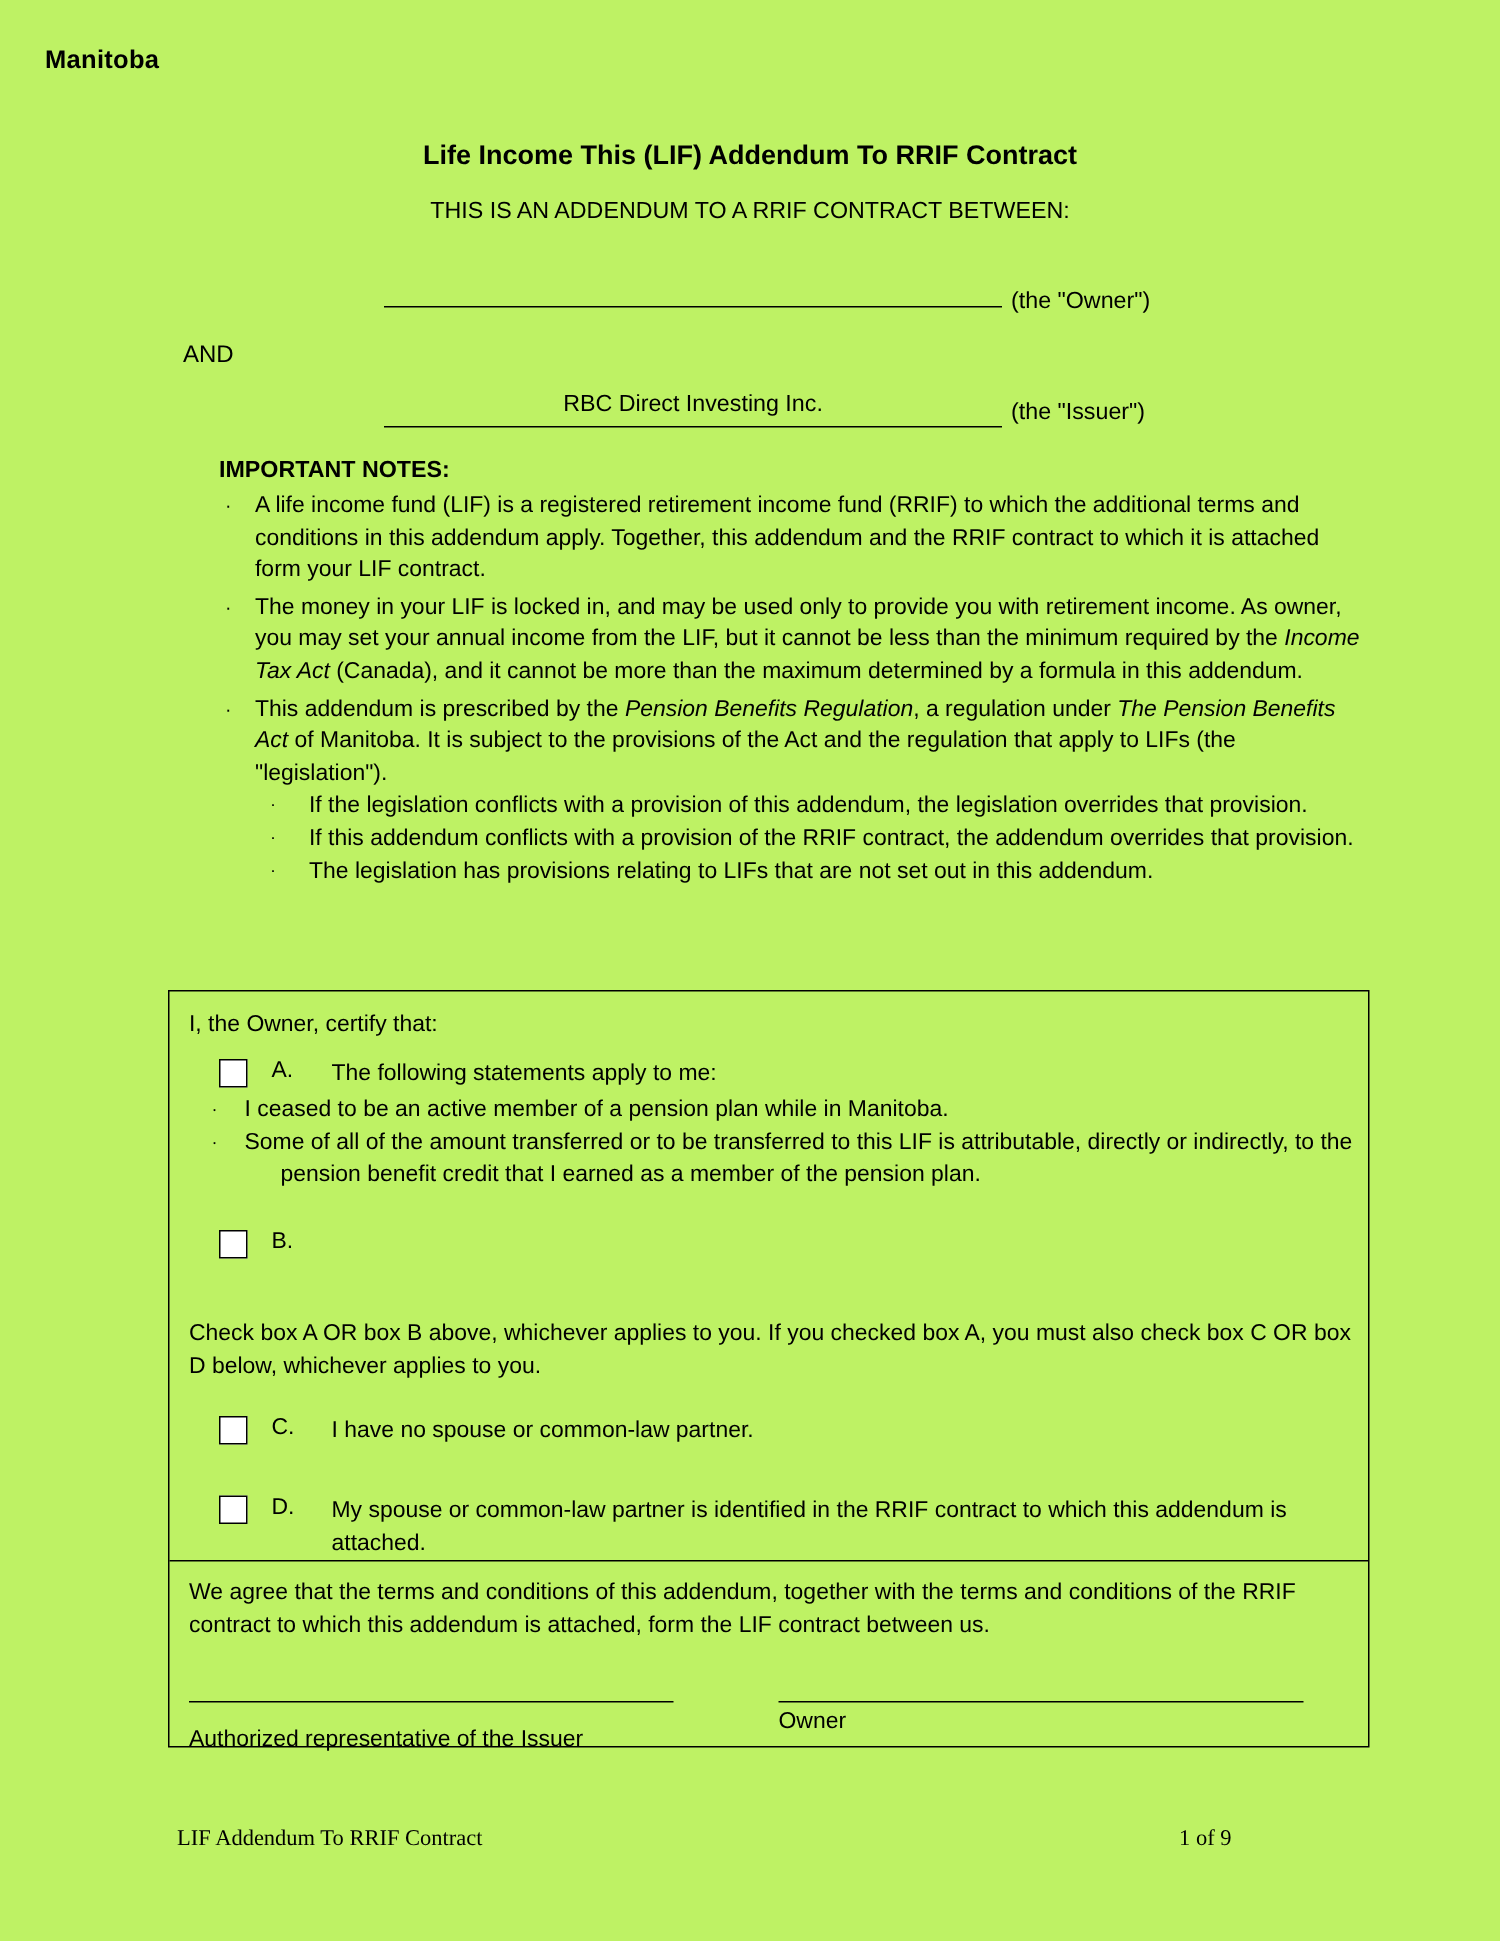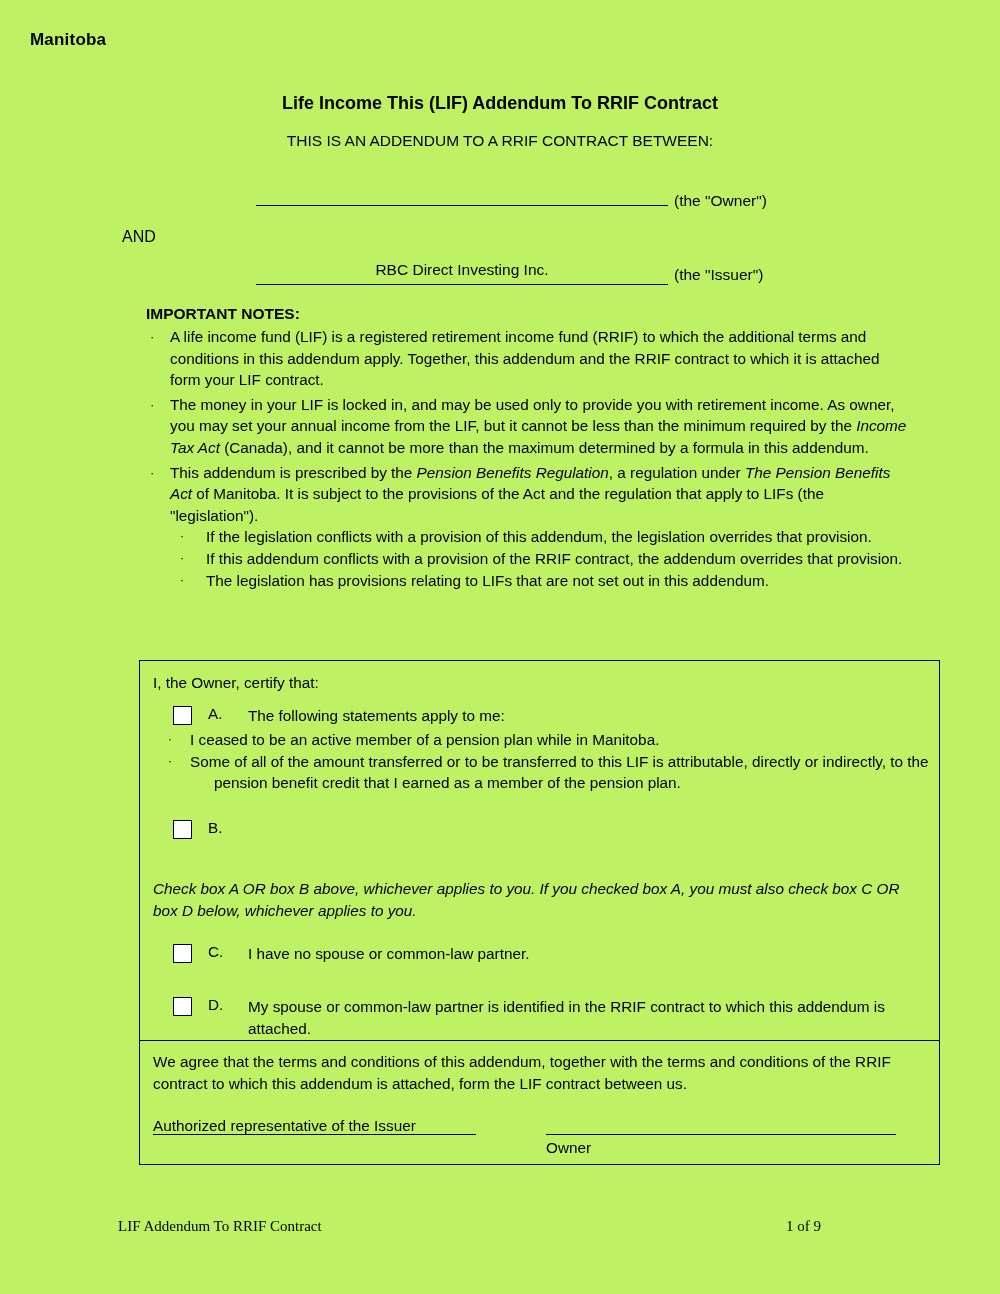--- a/index.html
+++ b/index.html
@@ -155,21 +155,20 @@
 
   
   .cert-box {
     position: absolute;
     left: 112px;
     top: 660px;
     width: 801px;
     height: 505px;
     border: 1.8px solid #000;
     box-sizing: border-box;
-    margin-left: 27px;
   }
   .cert-intro {
     position: absolute;
     left: 13px;
     top: 13px;
     font-size: 15.3px;
   }
   .checkbox {
     position: absolute;
     left: 33px;
@@ -200,21 +199,20 @@
   }
   .opt-a-sub .sub-item { padding-left: 20px; }
   .opt-a-sub .sub-item > .bullet { left: 2px; }
 
   .cert-note {
     position: absolute;
     left: 13px;
     width: 775px;
     font-size: 15.3px;
     line-height: 21.6px;
-    font-style: italic;
   }
 
   .cert-divider {
     position: absolute;
     left: 0;
     width: 100%;
     border-top: 1.8px solid #000;
   }
 
   .agree-text {
@@ -336,21 +334,21 @@
 
     <div class="checkbox" style="top:336px;"></div>
     <div class="opt-letter" style="top:335px;">D.</div>
     <div class="opt-body" style="top:335px;width:690px;">My spouse or common-law partner is identified in the RRIF contract to which this addendum is attached.</div>
 
     <div class="cert-divider" style="top:379px;"></div>
 
     <div class="agree-text" style="top:390px;">We agree that the terms and conditions of this addendum, together with the terms and conditions of the RRIF contract to which this addendum is attached, form the LIF contract between us.</div>
 
     <div class="signline" style="left:13px;top:473px;width:323px;"></div>
-    <div class="signlabel" style="left:13px;top:456px;">Authorized representative of the Issuer</div>
+    <div class="signlabel" style="left:13px;top:490px;">Authorized representative of the Issuer</div>
 
     <div class="signline" style="left:406px;top:473px;width:350px;"></div>
     <div class="signlabel" style="left:406px;top:478px;">Owner</div>
   </div>
 
   <div class="footer-left">LIF Addendum To RRIF Contract</div>
   <div class="footer-right">1 of 9</div>
 
 </div>
 

